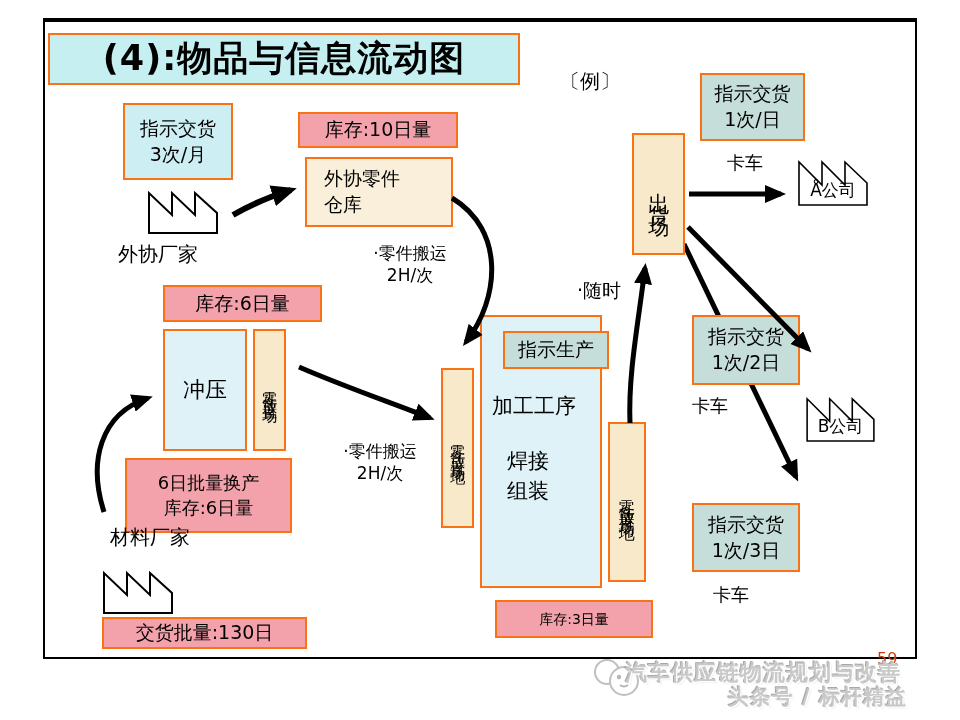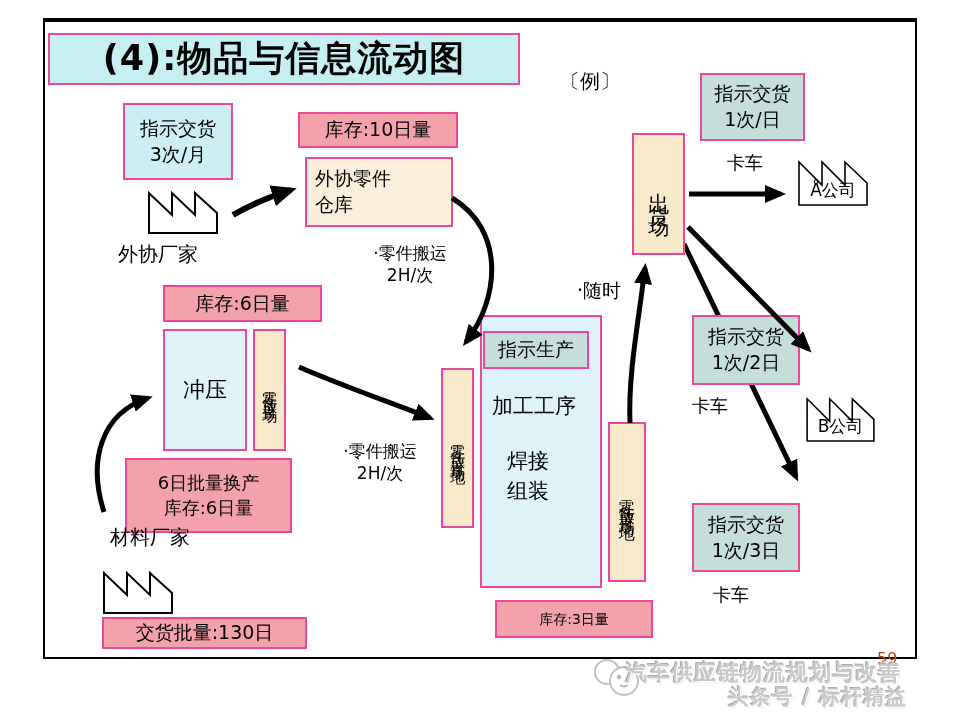--- a/index.html
+++ b/index.html
@@ -1,20 +1,20 @@
 <!DOCTYPE html>
 <html><head>
 <meta charset="utf-8">
 <style>
   html,body{margin:0;padding:0;background:#fff;}
   .slide{position:relative;width:960px;height:720px;background:#ffffff;overflow:hidden;
          font-family:"DejaVu Sans","Liberation Sans",sans-serif;color:#000;}
   .frame{position:absolute;left:43px;top:18px;width:874px;height:641px;
          border:2px solid #000;border-top-width:4px;box-sizing:border-box;z-index:0;}
-  .box{position:absolute;box-sizing:border-box;border:2px solid #ec4899;
+  .box{position:absolute;box-sizing:border-box;border:2px solid #f97316;
        display:flex;flex-direction:column;align-items:center;justify-content:center;
        text-align:center;z-index:2;line-height:1.35;}
   .cyan{background:#cdeef3;}
   .teal{background:#c6ded9;}
   .pink{background:#f3a1ab;}
   .tan{background:#f7e9c9;}
   .cream{background:#f9efda;}
   .blue{background:#dff2f8;}
   .titlebox{left:48px;top:33px;width:472px;height:52px;background:#c5eff1;
             font-size:35px;font-weight:bold;letter-spacing:1px;}
@@ -61,21 +61,21 @@
     <span>3次/月</span>
   </div>
   <div class="factory" style="left:147px;top:183px;">
     <svg width="72" height="52" viewBox="0 0 72 52">
       <path d="M2,50 L2,10 L25,32 L25,10 L48,32 L48,10 L70,30 L70,50 Z" fill="#ffffff" stroke="#000" stroke-width="2"></path>
     </svg>
   </div>
   <div class="label" style="left:118px;top:241px;width:120px;font-size:20px;">外协厂家</div>
 
   <div class="box pink" style="left:298px;top:112px;width:160px;height:36px;font-size:19px;">库存:10日量</div>
-  <div class="box cream" style="left:305px;top:157px;width:148px;height:70px;font-size:19px;align-items:flex-start;padding-left:8px;">
+  <div class="box cream" style="left:305px;top:157px;width:148px;height:70px;font-size:19px;align-items:flex-start;padding-left:17px;">
     <span>外协零件</span>
     <span>仓库</span>
   </div>
   <div class="label" style="left:355px;top:242px;width:110px;font-size:17px;text-align:center;">
     <div>·零件搬运</div>
     <div>2H/次</div>
   </div>
 
   <div class="box pink" style="left:163px;top:285px;width:159px;height:37px;font-size:19px;">库存:6日量</div>
   <div class="box blue" style="left:163px;top:329px;width:84px;height:122px;font-size:22px;">冲压</div>
@@ -96,21 +96,21 @@
     <svg width="72" height="52" viewBox="0 0 72 52">
       <path d="M2,50 L2,10 L25,32 L25,10 L48,32 L48,10 L70,30 L70,50 Z" fill="#ffffff" stroke="#000" stroke-width="2"></path>
     </svg>
   </div>
   <div class="box pink" style="left:102px;top:617px;width:205px;height:32px;font-size:19px;">交货批量:130日</div>
 
   <div class="box tan vwrap" style="left:441px;top:368px;width:33px;height:160px;font-size:15px;">
     <span class="vtext" style="letter-spacing:5px;">零件放置场地</span>
   </div>
   <div class="box blue" style="left:480px;top:315px;width:122px;height:273px;">
-    <div class="box teal" style="left:1px;top:14px;width:106px;height:38px;font-size:19px;">指示生产</div>
+    <div class="box teal" style="left:21px;top:14px;width:106px;height:38px;font-size:19px;">指示生产</div>
     <div class="label" style="left:10px;top:76px;font-size:21px;">加工工序</div>
     <div class="label" style="left:25px;top:131px;font-size:21px;">焊接</div>
     <div class="label" style="left:25px;top:161px;font-size:21px;">组装</div>
   </div>
   <div class="label" style="left:577px;top:278px;font-size:19px;">·随时</div>
   <div class="box tan vwrap" style="left:608px;top:422px;width:38px;height:160px;font-size:16px;">
     <span class="vtext" style="letter-spacing:5px;">零件放置场地</span>
   </div>
   <div class="box pink" style="left:495px;top:600px;width:158px;height:38px;font-size:14px;">库存:3日量</div>
 

